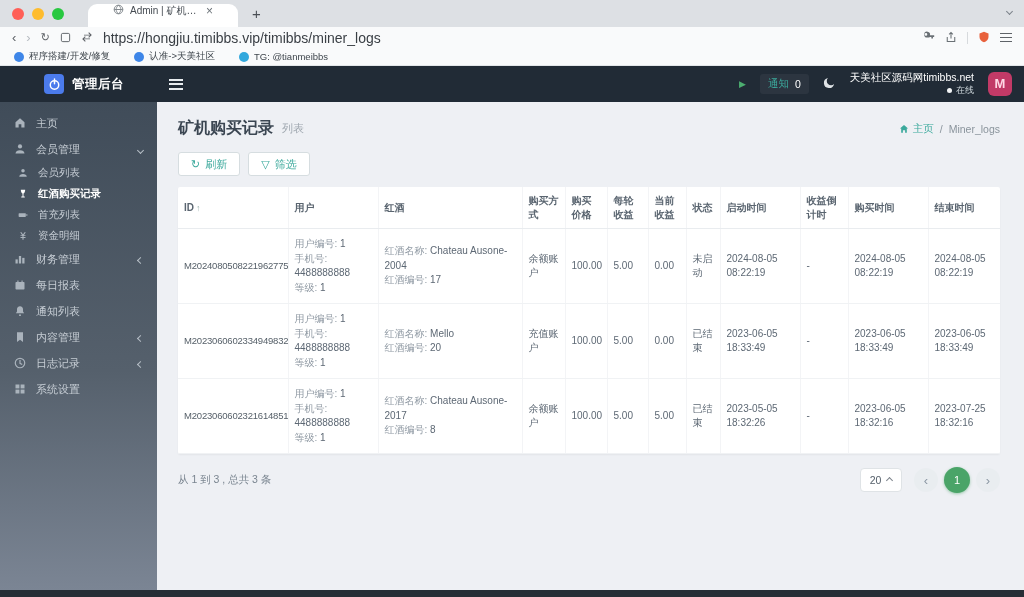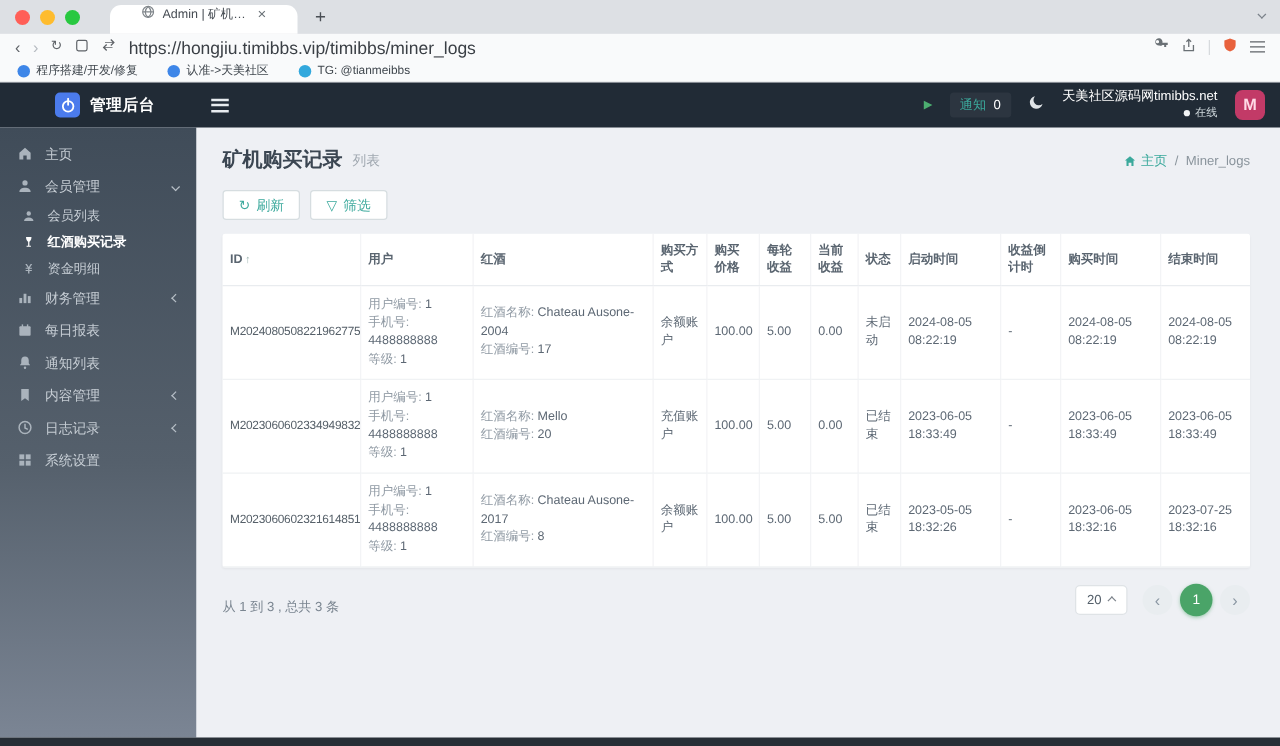--- a/index.html
+++ b/index.html
@@ -78,21 +78,21 @@
   .card { margin-top:11px; background:#fff; border-radius:2px; box-shadow:0 1px 2px rgba(0,0,0,.05); }
   table { width:100%; border-collapse:collapse; table-layout:fixed; }
   th { font-size:10px; color:#5a6570; font-weight:bold; text-align:left; padding:7px 6px; border-bottom:1px solid #e9ecef; border-right:1px solid #f3f4f6; vertical-align:middle; line-height:1.35; }
   th:last-child { border-right:none; }
   td { font-size:10px; color:#5d6874; padding:8px 6px; border-bottom:1px solid #f0f2f4; border-right:1px solid #f3f4f6; vertical-align:middle; line-height:1.45; }
   td:last-child { border-right:none; }
   .td-id { font-size:9.5px; letter-spacing:-.2px; white-space:nowrap; overflow:hidden; color:#566069; }
   .k { color:#8f99a3; }
   .sort { color:#9fb6b3; font-size:9px; margin-left:2px; }
 
-  .tfoot { display:flex; align-items:flex-end; margin-top:13px; }
+  .tfoot { display:flex; align-items:center; margin-top:13px; }
   .summary { font-size:10.5px; color:#7a8590; }
   .pager-zone { margin-left:auto; display:flex; align-items:center; gap:12px; }
   .page-size { width:42px; height:24px; background:#fff; border:1px solid #dfe3e6; border-radius:4px; display:flex; align-items:center; justify-content:center; gap:6px; font-size:10.5px; color:#55606b; }
   .pager { display:flex; align-items:center; gap:6px; }
   .pg-btn { width:24px; height:24px; border-radius:12px; background:#e9edf0; color:#8b97a3; font-size:13px; display:flex; align-items:center; justify-content:center; }
   .pg-cur { width:26px; height:26px; border-radius:50%; background:#4aa468; color:#fff; font-size:11px; display:flex; align-items:center; justify-content:center; box-shadow:0 1px 3px rgba(74,164,104,.5); }
 
   .bottom-strip { position:absolute; left:0; bottom:0; width:1024px; height:7px; background:#272e36; }
 </style>
 </head>
@@ -225,20 +225,29 @@
         </span>
         <span class="s-label">会员列表</span>
       </div>
       <div class="side-item sub active">
         <span class="s-icon">
           <svg viewBox="0 0 16 16" fill="currentColor">
             <path d="M4.5 1h7c0 3.8-1.8 5.6-2.7 6v5h2v1.5H5.2V12h2V7C6.3 6.6 4.5 4.8 4.5 1z"></path>
           </svg>
         </span>
         <span class="s-label">红酒购买记录</span>
+      </div>
+      <div class="side-item sub">
+        <span class="s-icon">
+          <svg viewBox="0 0 16 16" fill="currentColor">
+            <rect x="1" y="5" width="11.5" height="6" rx="1"></rect>
+            <rect x="13.2" y="6.8" width="1.8" height="2.4"></rect>
+          </svg>
+        </span>
+        <span class="s-label">首充列表</span>
       </div>
       <div class="side-item sub">
         <span class="s-icon">
           <svg viewBox="0 0 16 16" fill="currentColor">
             <path d="M3.5 2h2.1L8 5.6 10.4 2h2.1L9.3 6.6H12v1.5H8.9v1.4H12V11H8.9v3H7.1v-3H4V9.5h3.1V8.1H4V6.6h2.7z"></path>
           </svg>
         </span>
         <span class="s-label">资金明细</span>
       </div>
       <div class="side-item">

